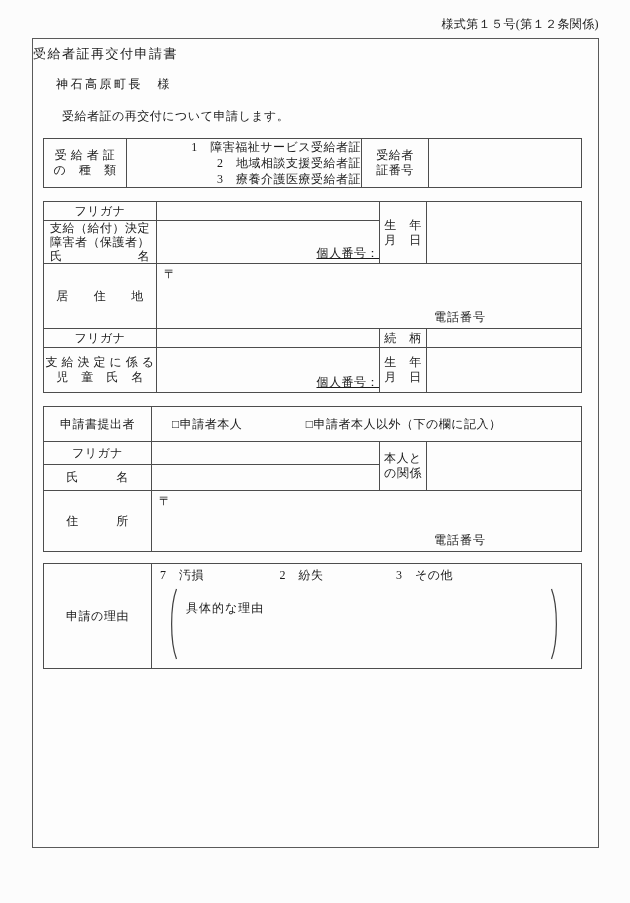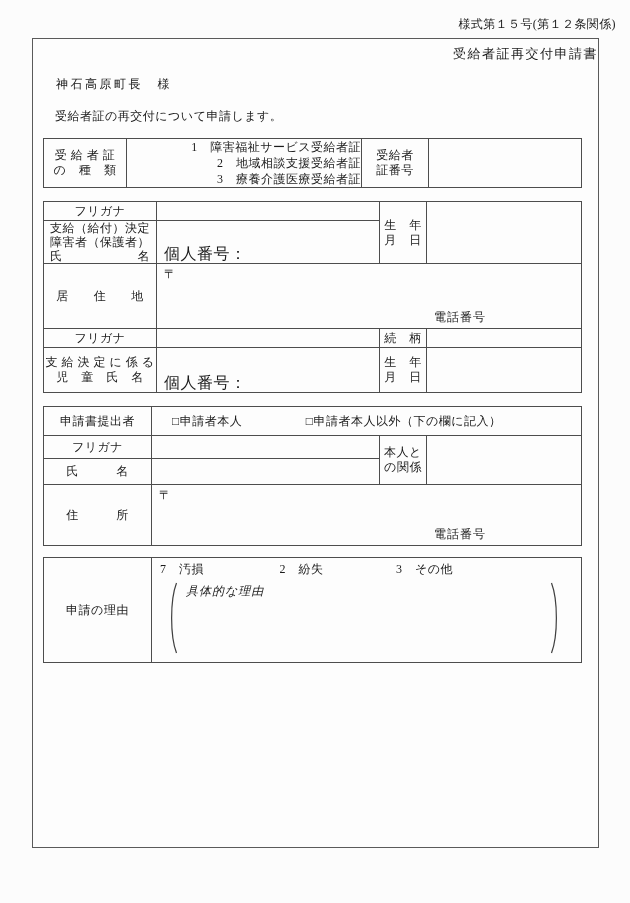--- a/index.html
+++ b/index.html
@@ -7,56 +7,56 @@
   .page {
     position:relative;
     width:630px; height:903px;
     background:#fcfcfc;
     color:#1b1b1b;
     font-family:"Liberation Serif","DejaVu Serif",serif;
     font-size:12px;
     overflow:hidden;
   }
   .form-number {
-    position:absolute; top:16px; right:14px;
+    position:absolute; top:16px; right:31px;
     font-size:12px; letter-spacing:0.4px;
   }
   .frame {
     position:absolute; left:32px; top:38px;
     width:567px; height:810px;
     border:1px solid #5a5a5a;
     background:#fdfdfd;
   }
-  .title { margin-top:6px; text-align:right; font-size:13px; letter-spacing:1.5px; }
+  .title { margin-top:6px; text-align:left; font-size:13px; letter-spacing:1.5px; }
   .addressee { margin:13px 0 0 23px; letter-spacing:2.5px; }
   .date-line { margin:17px 27px 0 0; text-align:right; letter-spacing:0.5px; }
   .date-line span { margin-left:33px; }
-  .statement { margin:15px 0 0 22px; letter-spacing:0.5px; }
+  .statement { margin:15px 0 0 29px; letter-spacing:0.5px; }
 
   table { border-collapse:collapse; table-layout:fixed; width:538px; margin:13px 0 0 10px; }
   td { border:1px solid #4d4d4d; padding:0; vertical-align:middle; line-height:15px; overflow:hidden; }
   .lbl { text-align:center; letter-spacing:0.5px; }
   .opts { text-align:right; line-height:16px; letter-spacing:0.5px; }
   .vbottom { vertical-align:bottom; }
-  .pn { font-size:16px; text-align:left; padding:0 0 2px 7px; letter-spacing:0.5px; }
+  .pn { font-size:12px; text-align:right; padding:0 0 2px 7px; letter-spacing:0.5px;text-decoration:underline; }
   .addr { position:relative; vertical-align:top; text-align:left; }
   .postal { padding:3px 0 0 7px; }
   .phone { position:absolute; right:95px; bottom:3px; letter-spacing:1px; }
   .cb-row { text-align:left; padding-left:20px; letter-spacing:0.5px; }
   .cb-other { margin-left:60px;margin-top:48px; }
 
   .reason-cell { vertical-align:top; text-align:left; }
   .reason-opts { padding:4px 0 0 8px; letter-spacing:0.5px; }
   .reason-opts .o2 { margin-left:72px; }
   .reason-opts .o3 { margin-left:69px; }
   .reason-body { position:relative; height:80px; margin-top:5px; }
   .paren { position:absolute; top:0; width:12px; height:72px; }
   .paren-l { left:14px; }
   .paren-r { right:19px; }
-  .reason-detail { position:absolute; left:34px; top:2px; letter-spacing:1px;font-style:italic; }
+  .reason-detail { position:absolute; left:34px; top:13px; letter-spacing:1px; }
 
   .note { margin:4px 0 0 13px; letter-spacing:0.3px; }
 </style>
 </head>
 <body>
 
 <div class="page">
 
   <div class="form-number">様式第１５号(第１２条関係)</div>
 
@@ -154,21 +154,21 @@
       </table>
 
     <table>
       <colgroup>
           <col style="width:108px">
           <col style="width:228px">
           <col style="width:47px">
           <col style="width:155px">
         </colgroup>
       <tbody>
-          <tr style="height:29px">
+          <tr style="height:35px">
         <td class="lbl">申請書提出者</td>
         <td class="cb-row" colspan="3">
           <span>□申請者本人</span>
           <span class="cb-other">□申請者本人以外（下の欄に記入）</span>
         </td>
       </tr>
       <tr style="height:23px">
         <td class="lbl">フリガナ</td>
         <td></td>
         <td class="lbl" rowspan="2">

